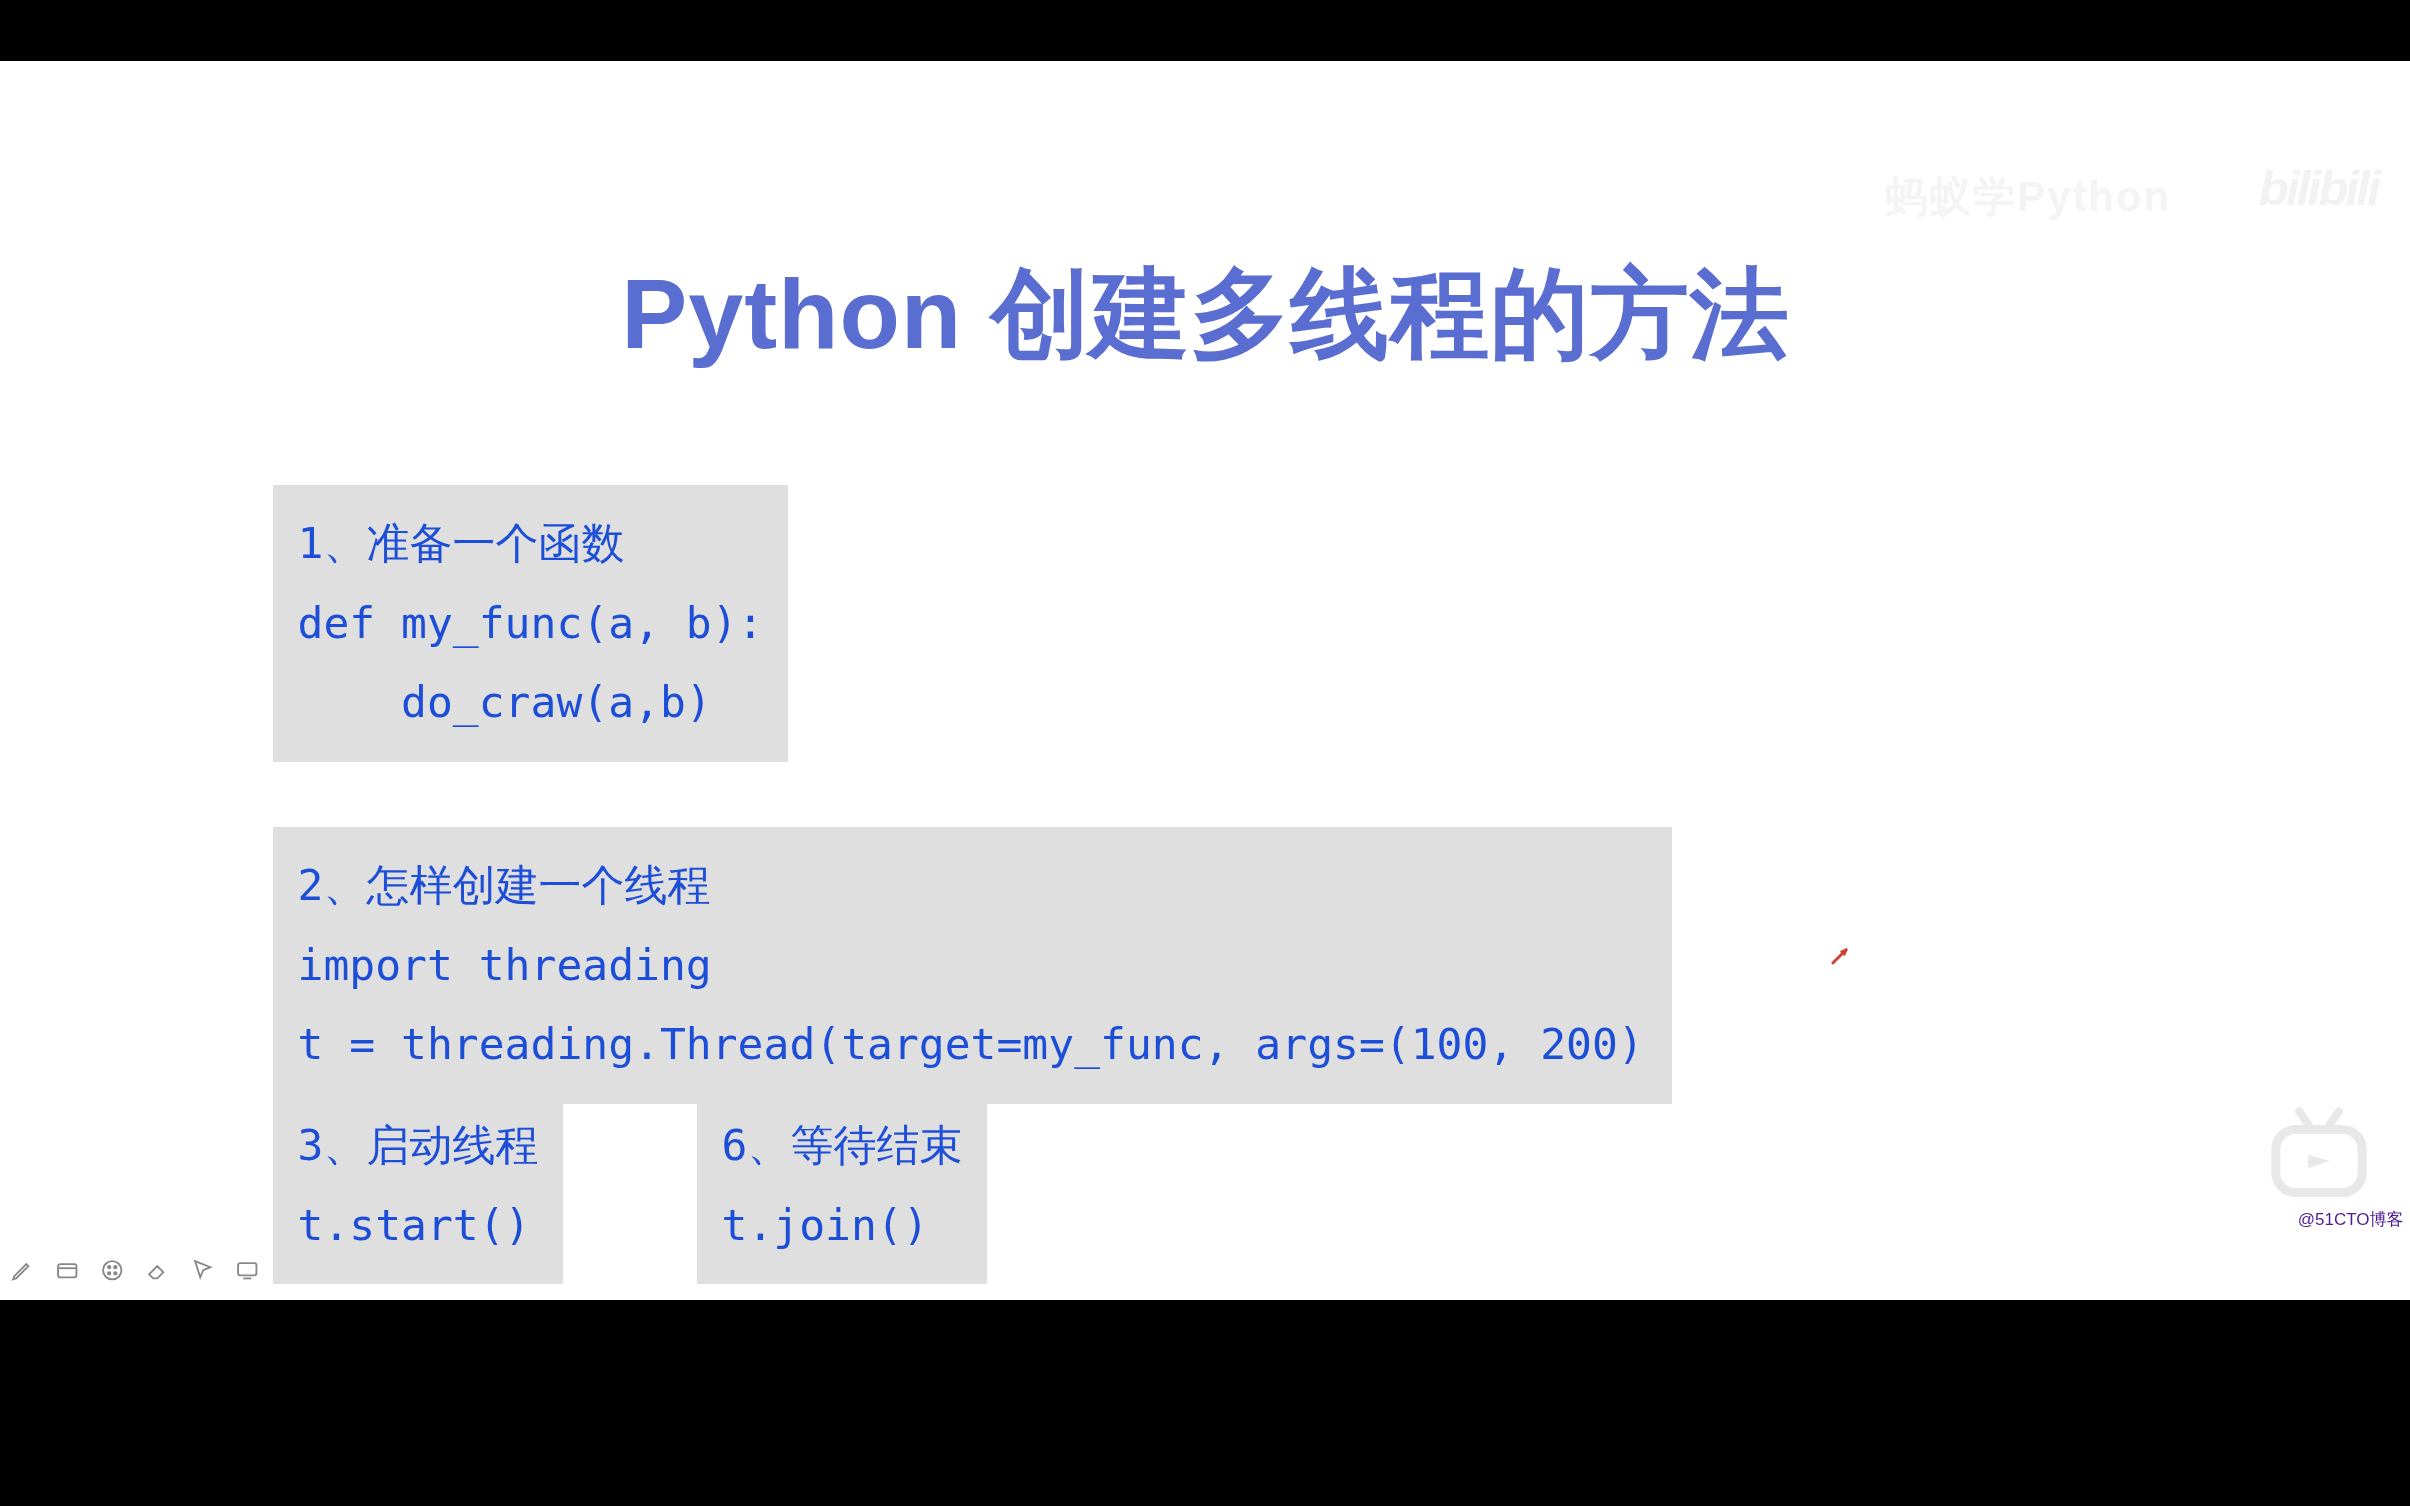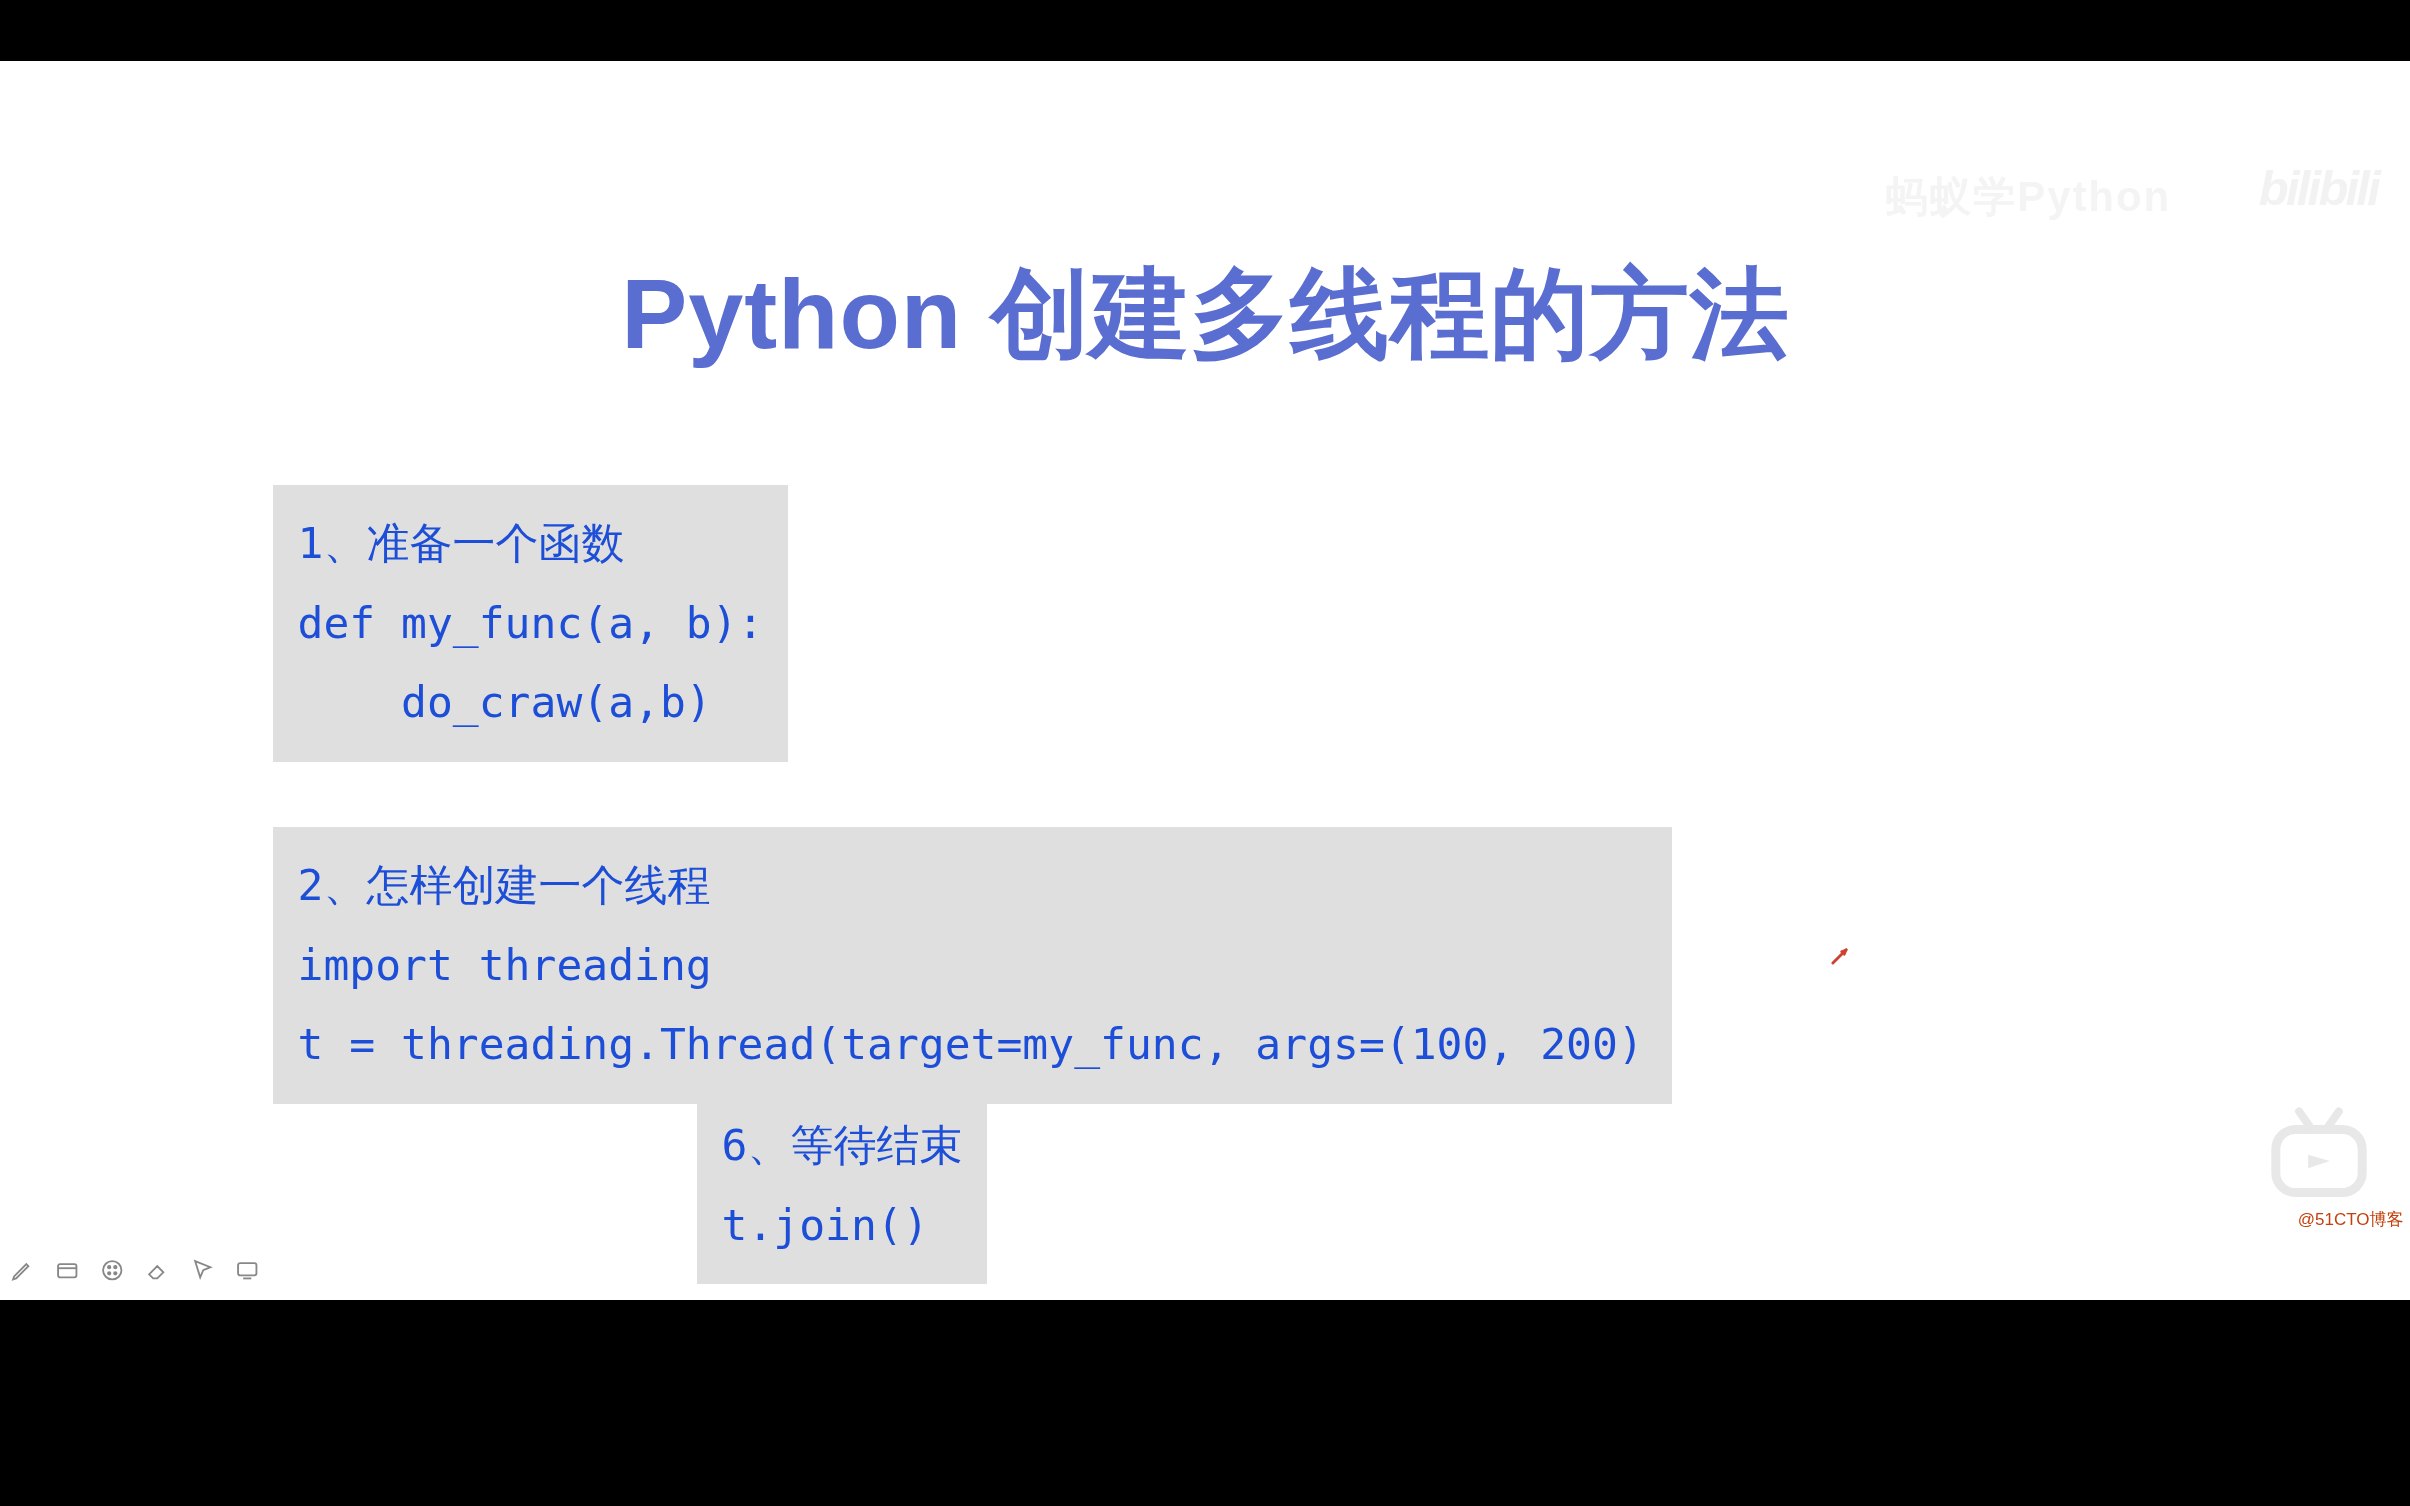--- a/index.html
+++ b/index.html
@@ -119,41 +119,43 @@
       height: 26px;
       display: flex;
       align-items: center;
       justify-content: center;
     }
     .footer-text {
       position: absolute;
       right: 7.5px;
       bottom: 69px;
       font-size: 17px;
-      color: #c2410c;
+      color: #4c1d95;
     }
   </style>
 </head>
 <body>
 
 <div class="black-bar-top"></div>
 
 <div class="slide">
 
   <div class="watermark-text">蚂蚁学Python</div>
   <div class="watermark-bilibili">bilibili</div>
 
   <h1 class="title">Python 创建多线程的方法</h1>
 
   <div class="code-block block1">1、准备一个函数
 def my_func(a, b):
     do_craw(a,b)</div>
   <div class="code-block block2">2、怎样创建一个线程
 import threading
 t = threading.Thread(target=my_func, args=(100, 200)</div>
+  <div class="code-block block3">3、启动线程
+t.start()</div>
   <div class="code-block block4">6、等待结束
 t.join()</div>
 
   <div class="pointer">
     <svg viewBox="0 0 20 20" width="19" height="19">
       <path d="M2 18 L16 4" stroke="#d04030" stroke-width="3" stroke-linecap="round"></path>
       <path d="M16 4 L11 6 M16 4 L14 9" stroke="#d04030" stroke-width="2.5" stroke-linecap="round"></path>
     </svg>
   </div>
 

